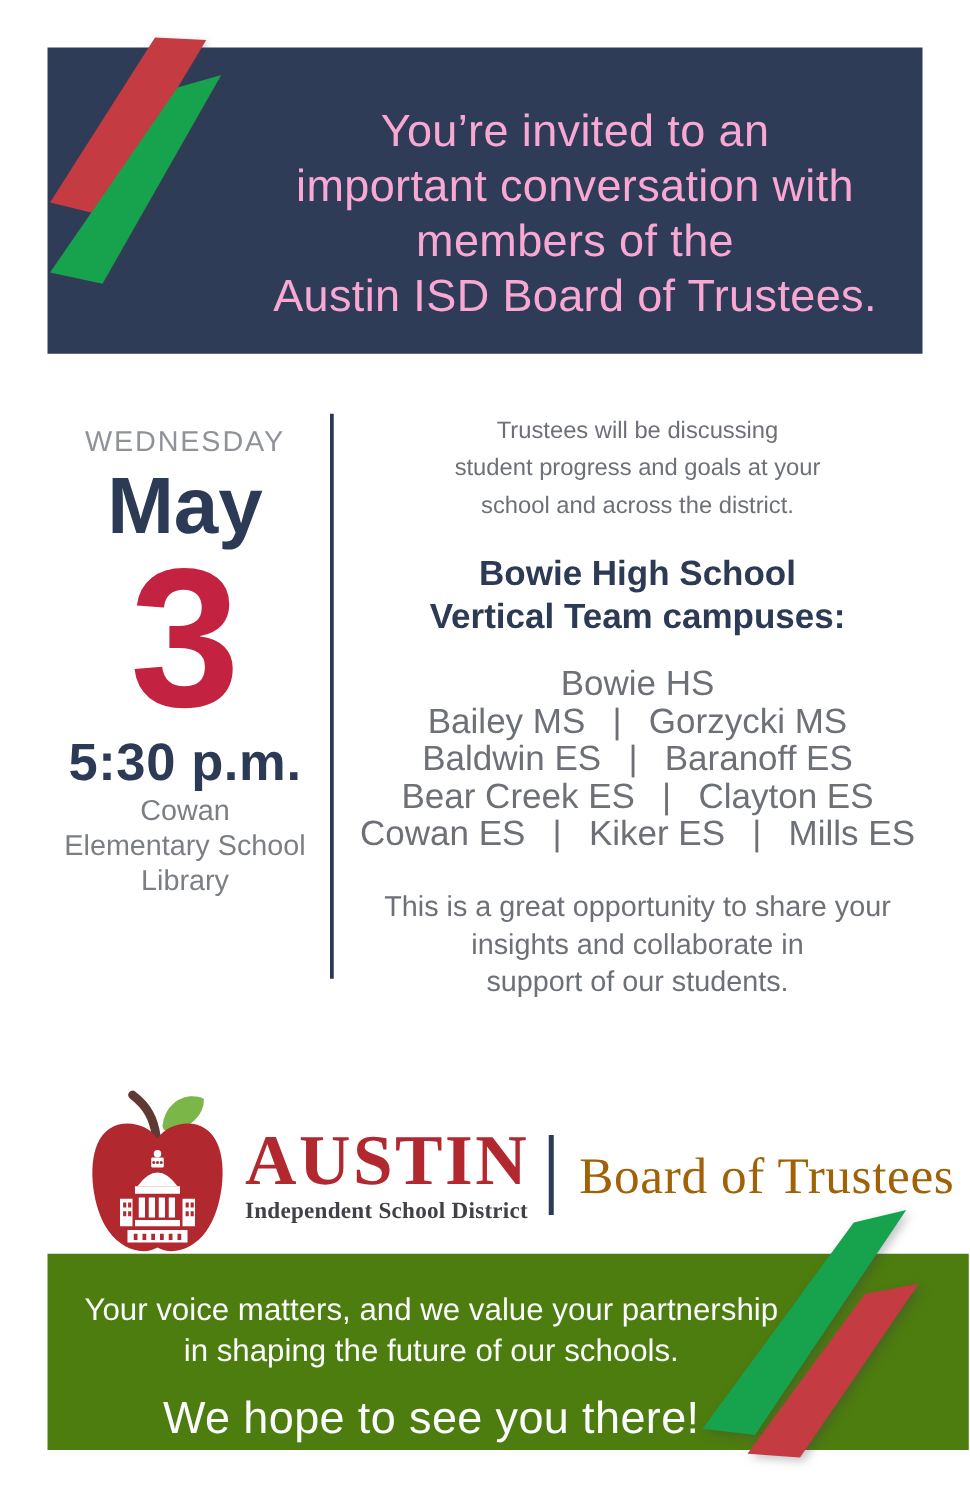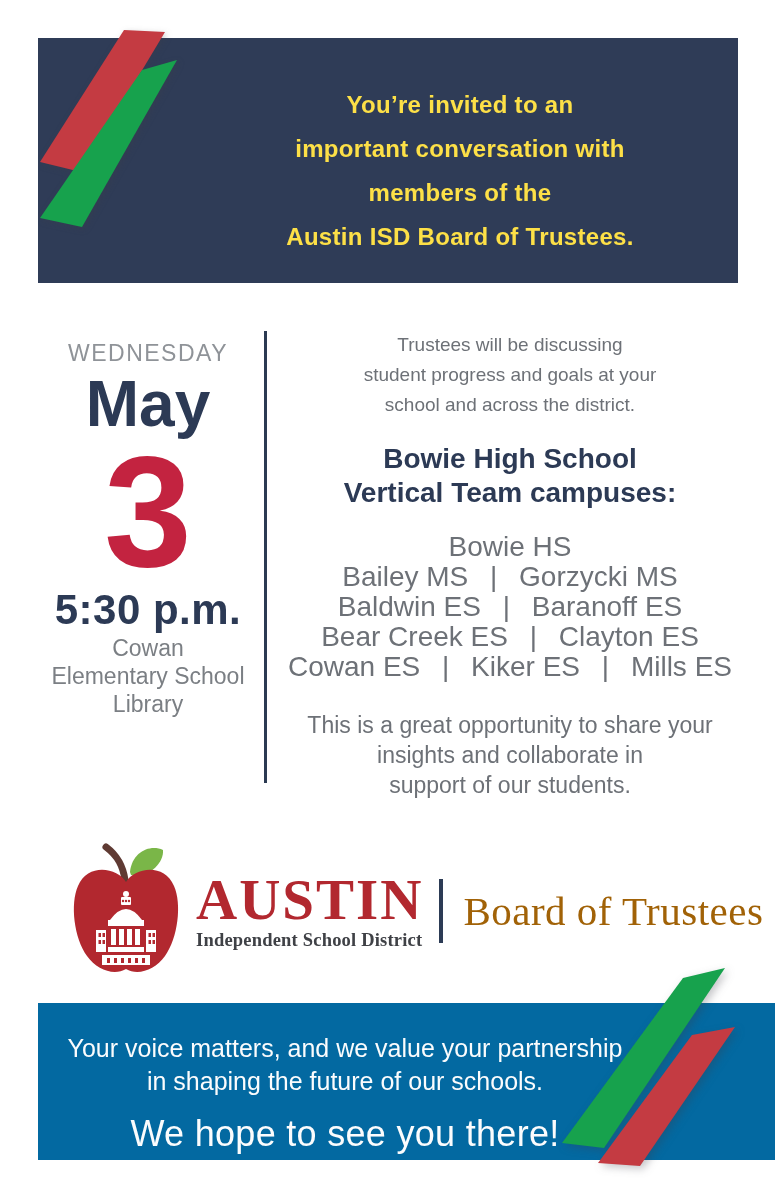--- a/index.html
+++ b/index.html
@@ -11,21 +11,21 @@
 
   
   .top-banner{
     position:absolute;left:38px;top:38px;width:700px;height:245px;
     background:#2f3c57;
   }
   .stripes-svg{position:absolute;left:0;top:0;overflow:visible;}
   .stripes-svg polygon{stroke:none;}
   .headline{
     position:absolute;left:144px;top:45px;width:556px;
-    color:#fde047;font-size:24px;line-height:44px;font-weight:700;
+    color:#f9a8d4;font-size:36px;line-height:44px;font-weight:400;
     text-align:center;letter-spacing:.3px;
   }
 
   
   .left-col{
     position:absolute;left:40px;top:340px;width:216px;text-align:center;
   }
   .weekday{font-size:23px;color:#8f9398;letter-spacing:1.5px;font-weight:400;}
   .month{font-size:64px;font-weight:700;color:#2c3a55;line-height:1.05;margin-top:4px;}
   .day{font-size:158px;font-weight:700;color:#c32340;line-height:122px;letter-spacing:-10px;margin-top:12px;text-indent:-10px;}
@@ -37,42 +37,42 @@
   .right-col{
     position:absolute;left:282px;top:330px;width:456px;text-align:center;
   }
   .intro{font-size:19px;color:#6d7177;line-height:30px;}
   .vt-heading{font-size:28px;font-weight:700;color:#2c3a55;line-height:34px;margin-top:22px;}
   .campuses{font-size:28px;color:#6d7177;line-height:30px;margin-top:22px;}
   .closing{font-size:23px;color:#6d7177;line-height:30px;margin-top:28px;}
 
   
   .logo-row{
-    position:absolute;left:68px;top:840px;height:142px;
+    position:absolute;left:68px;top:869px;height:142px;
     display:flex;align-items:center;
   }
   .apple-svg{flex:0 0 auto;}
   .wordmark{margin-left:10px;display:flex;flex-direction:column;align-items:flex-start;}
   .district-name{
     font-family:"Liberation Serif",serif;font-weight:700;font-size:57px;
     color:#b2282f;line-height:1;letter-spacing:2px;
   }
   .district-subtitle{
     font-family:"Liberation Serif",serif;font-weight:700;font-size:18.5px;
     color:#3f4146;margin-top:2px;letter-spacing:.2px;
   }
   .logo-bar{width:4px;height:64px;background:#2c3b55;margin:0 20px 0 16px;}
   .division{
     font-family:"Liberation Serif",serif;font-size:41px;color:#a16207;letter-spacing:.5px;
   }
 
   
   .bottom-banner{
     position:absolute;left:38px;top:1003px;width:737px;height:157px;
-    background:#0369a1;
+    background:#4d7c0f;
   }
   .footer-text{
     position:absolute;left:0;top:0;width:700px;height:157px;
     padding-top:29px;box-sizing:border-box;text-align:center;
   }
   .footer-message{
     color:#fbfcfd;font-size:25px;line-height:33px;
     margin:0 100px 0 14px;
   }
   .footer-hope{

